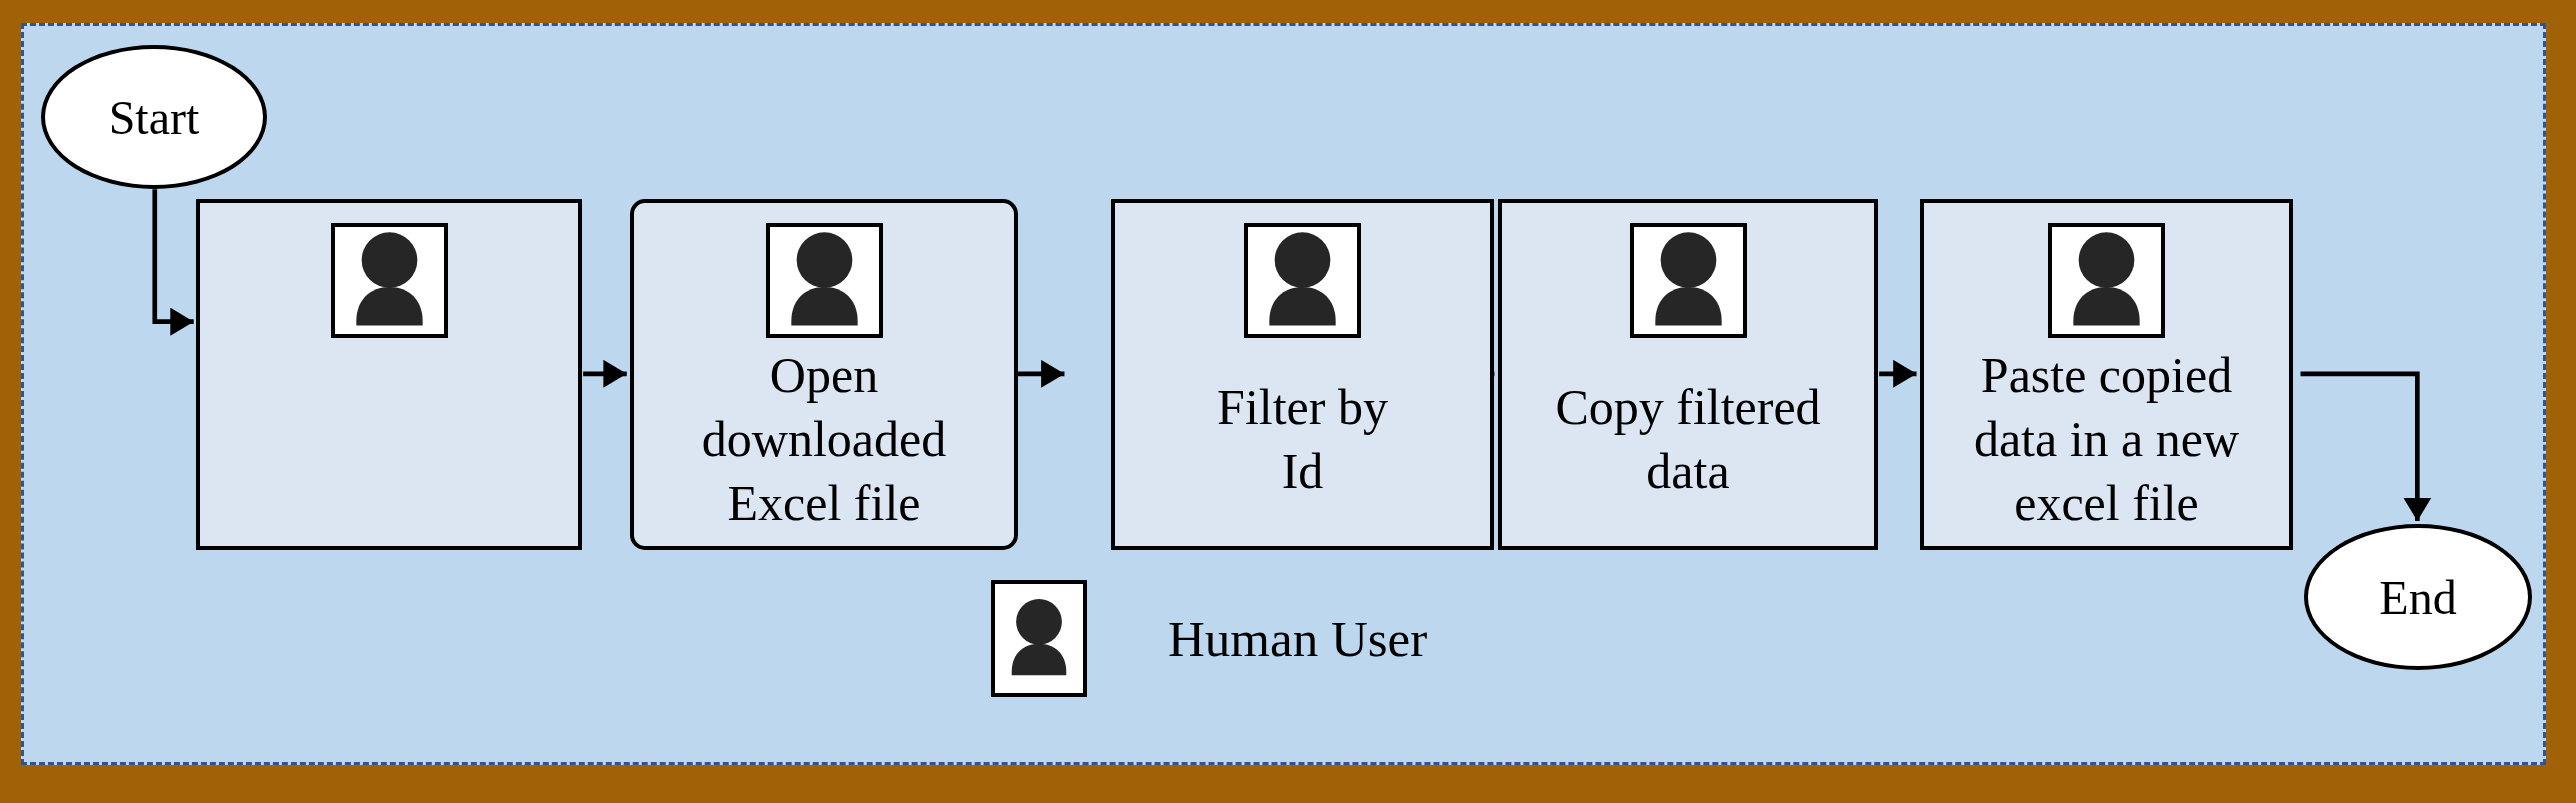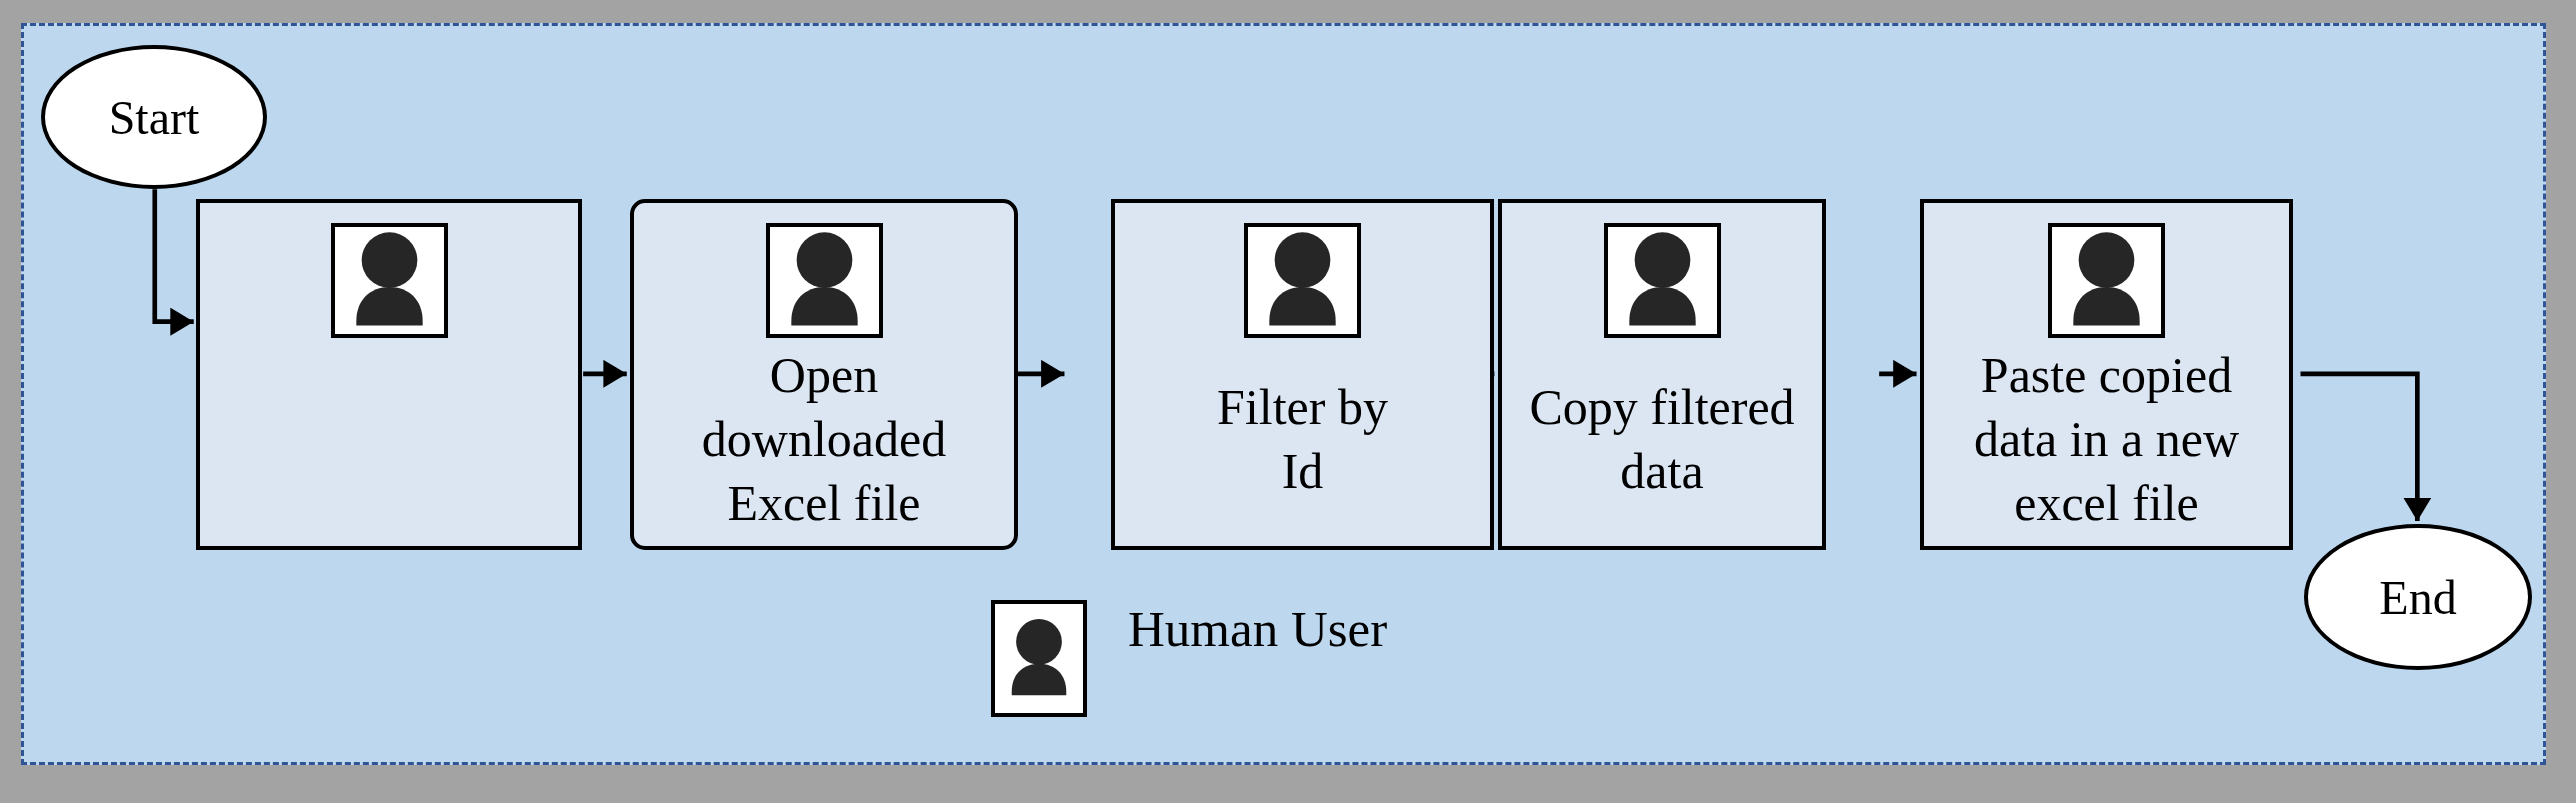--- a/index.html
+++ b/index.html
@@ -4,21 +4,21 @@
 <style>
   html, body {
     margin: 0;
     padding: 0;
     background: #ffffff;
   }
   .canvas {
     position: relative;
     width: 2576px;
     height: 803px;
-    background: #a3a3a3;
+    background: #a16207;
     font-family: "Liberation Serif", "DejaVu Serif", serif;
     color: #000000;
   }
   .boundary {
     position: absolute;
     left: 21px;
     top: 23.4px;
     width: 2525px;
     height: 742px;
     box-sizing: border-box;
@@ -46,21 +46,21 @@
     box-sizing: border-box;
     background: var(--step-fill, #dce6f2);
     border: 4.7px solid var(--node-border, #000000);
     display: flex;
     flex-direction: column;
     align-items: center;
   }
   .step.s1 { left: 196px;  width: 386px; }
   .step.s2 { left: 630px;  width: 388px; border-radius: 15px; }
   .step.s3 { left: 1067px; width: 383px; margin-left: 44px; }
-  .step.s4 { left: 1498px; width: 328px; }
+  .step.s4 { left: 1498px; width: 380px; }
   .step.s5 { left: 1920px; width: 373px; }
 
   .icon-frame {
     box-sizing: border-box;
     margin-top: 19.5px;
     width: 117px;
     height: 115px;
     background: #ffffff;
     border: 4.7px solid var(--node-border, #000000);
     flex: 0 0 auto;
@@ -76,22 +76,24 @@
     text-align: center;
     white-space: pre-line;
     font-size: 50px;
     line-height: 1.28;
     padding: 0 6.2px 4.7px 6.2px;
   }
 
   .legend {
     position: absolute;
     left: 991px;
-    top: 600px;
-    display: flex;
+    top: 580px;
+    display: flex;
+    align-items: center;
+    gap: 40px;
   }
   .legend .icon-frame {
     margin: 0;
     width: 96px;
     height: 117px;
   }
   .legend-label {
     margin-left: 41px;
     font-size: 51px;
     white-space: nowrap;

